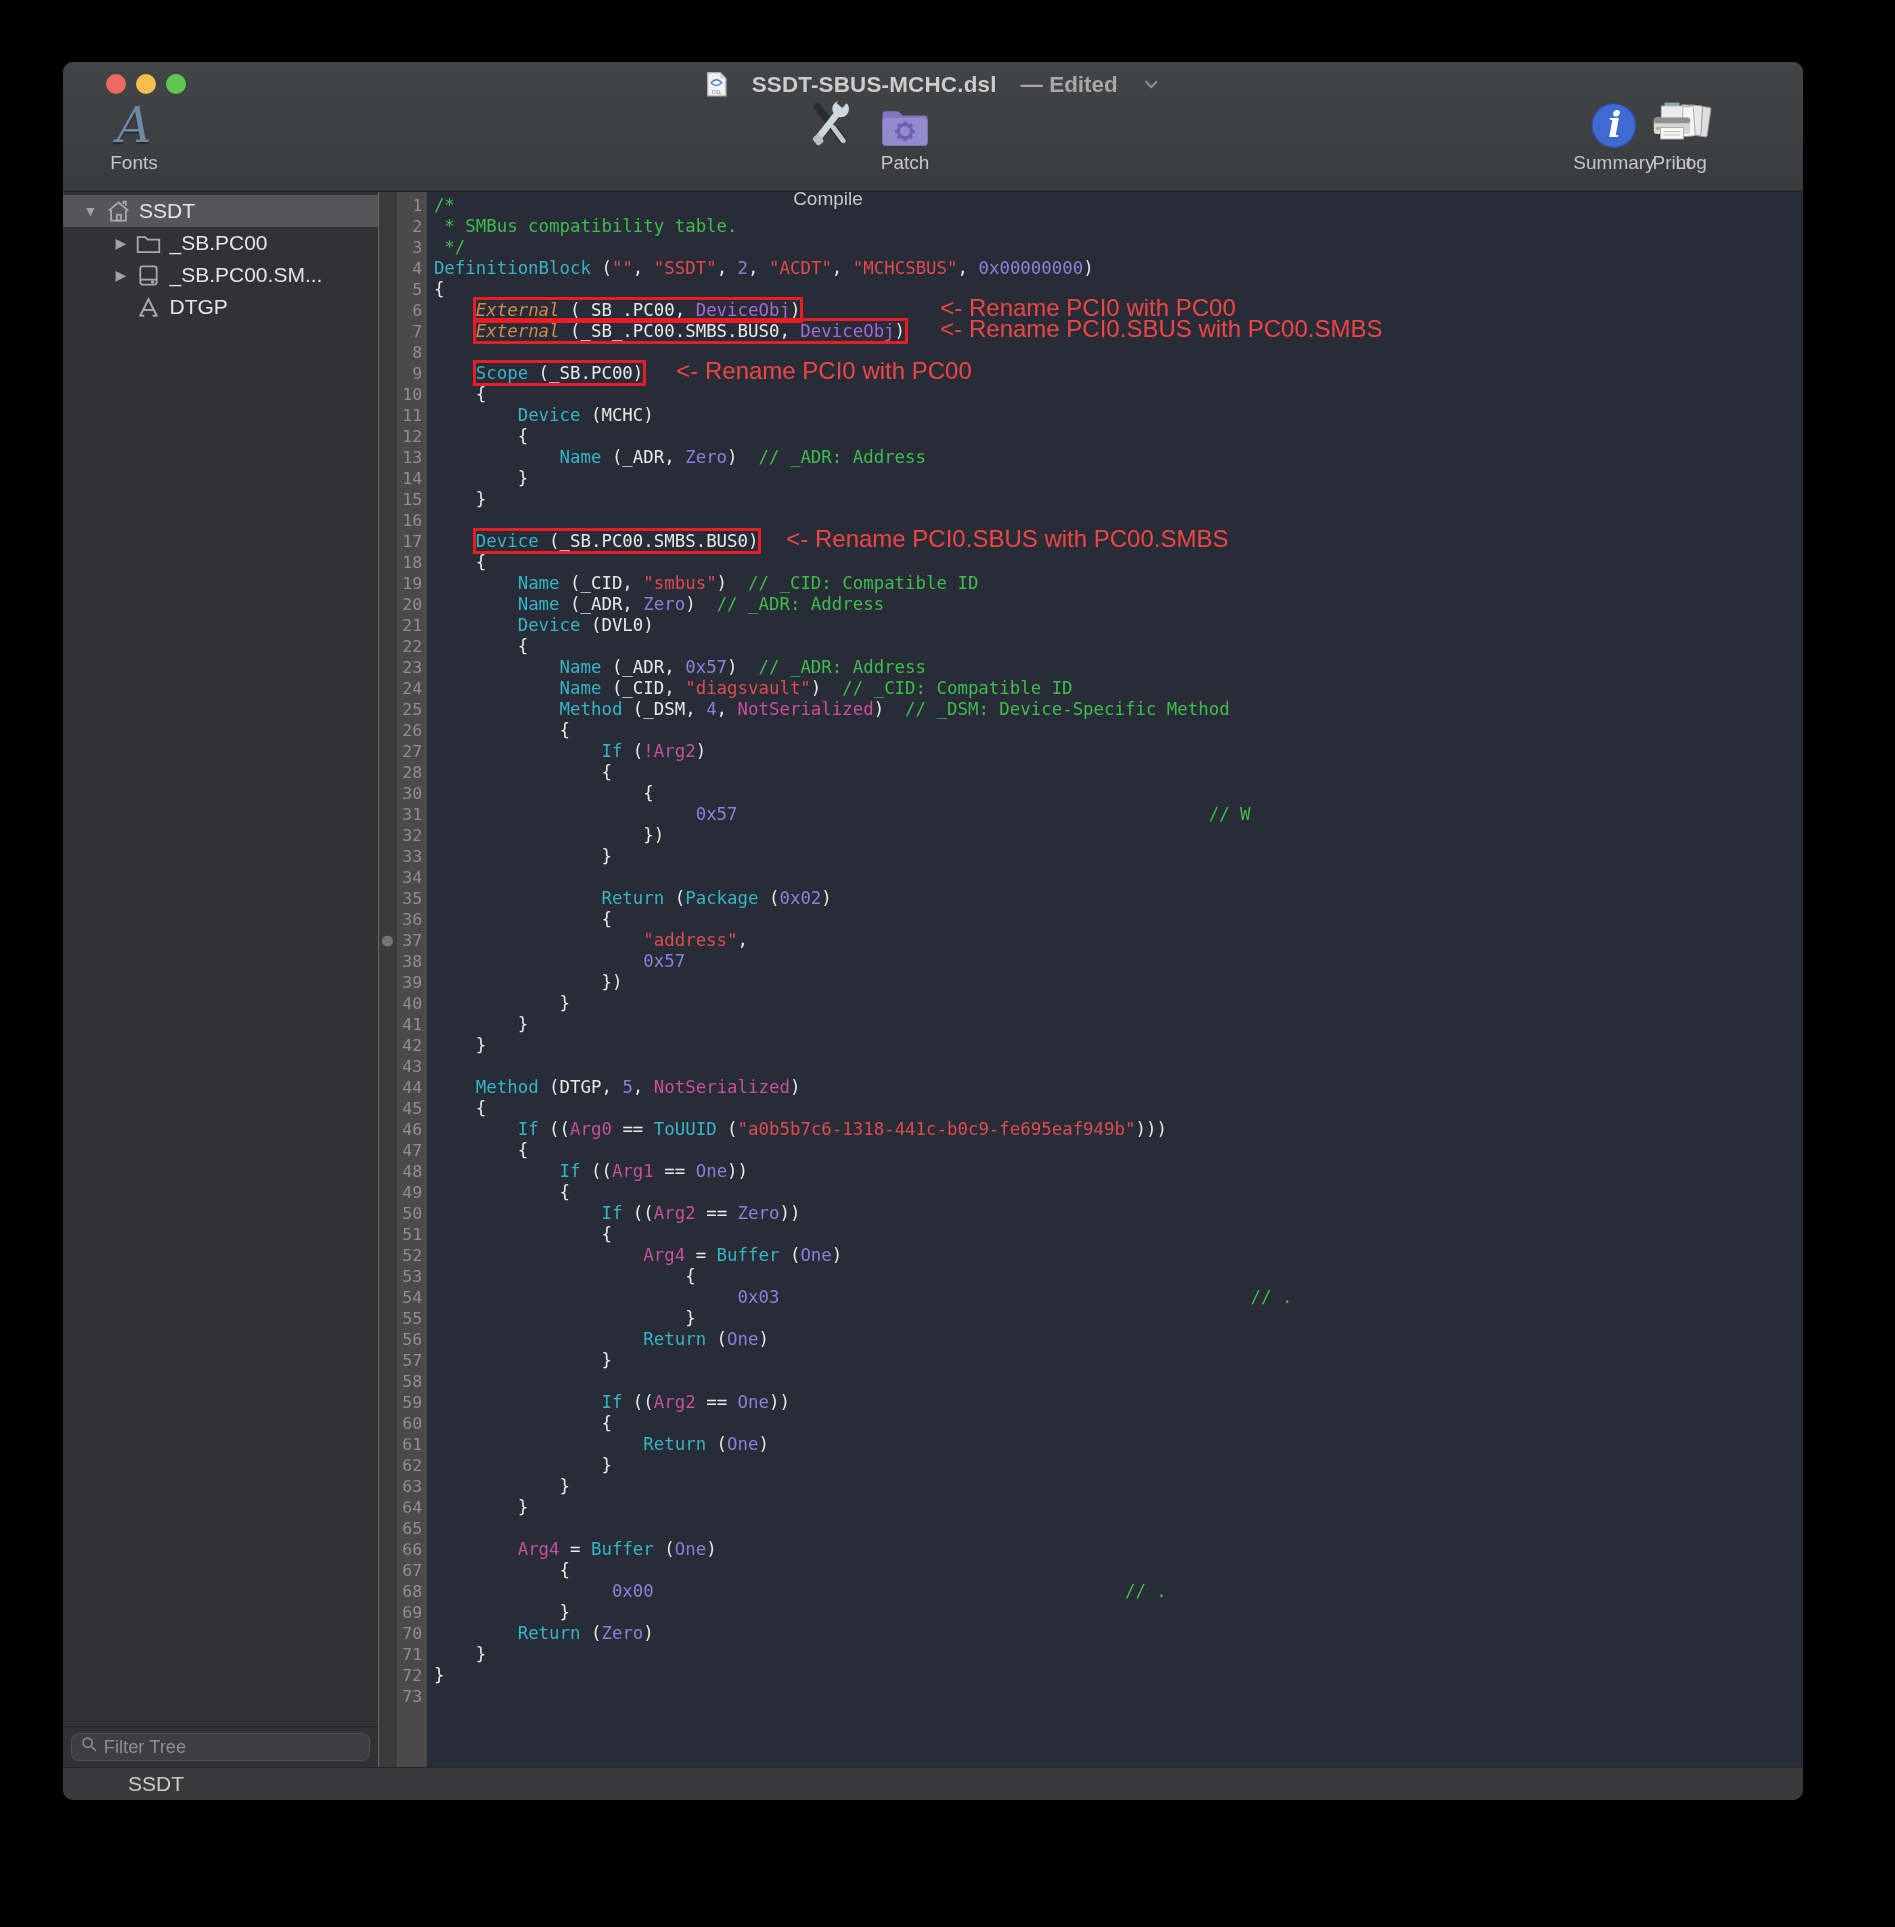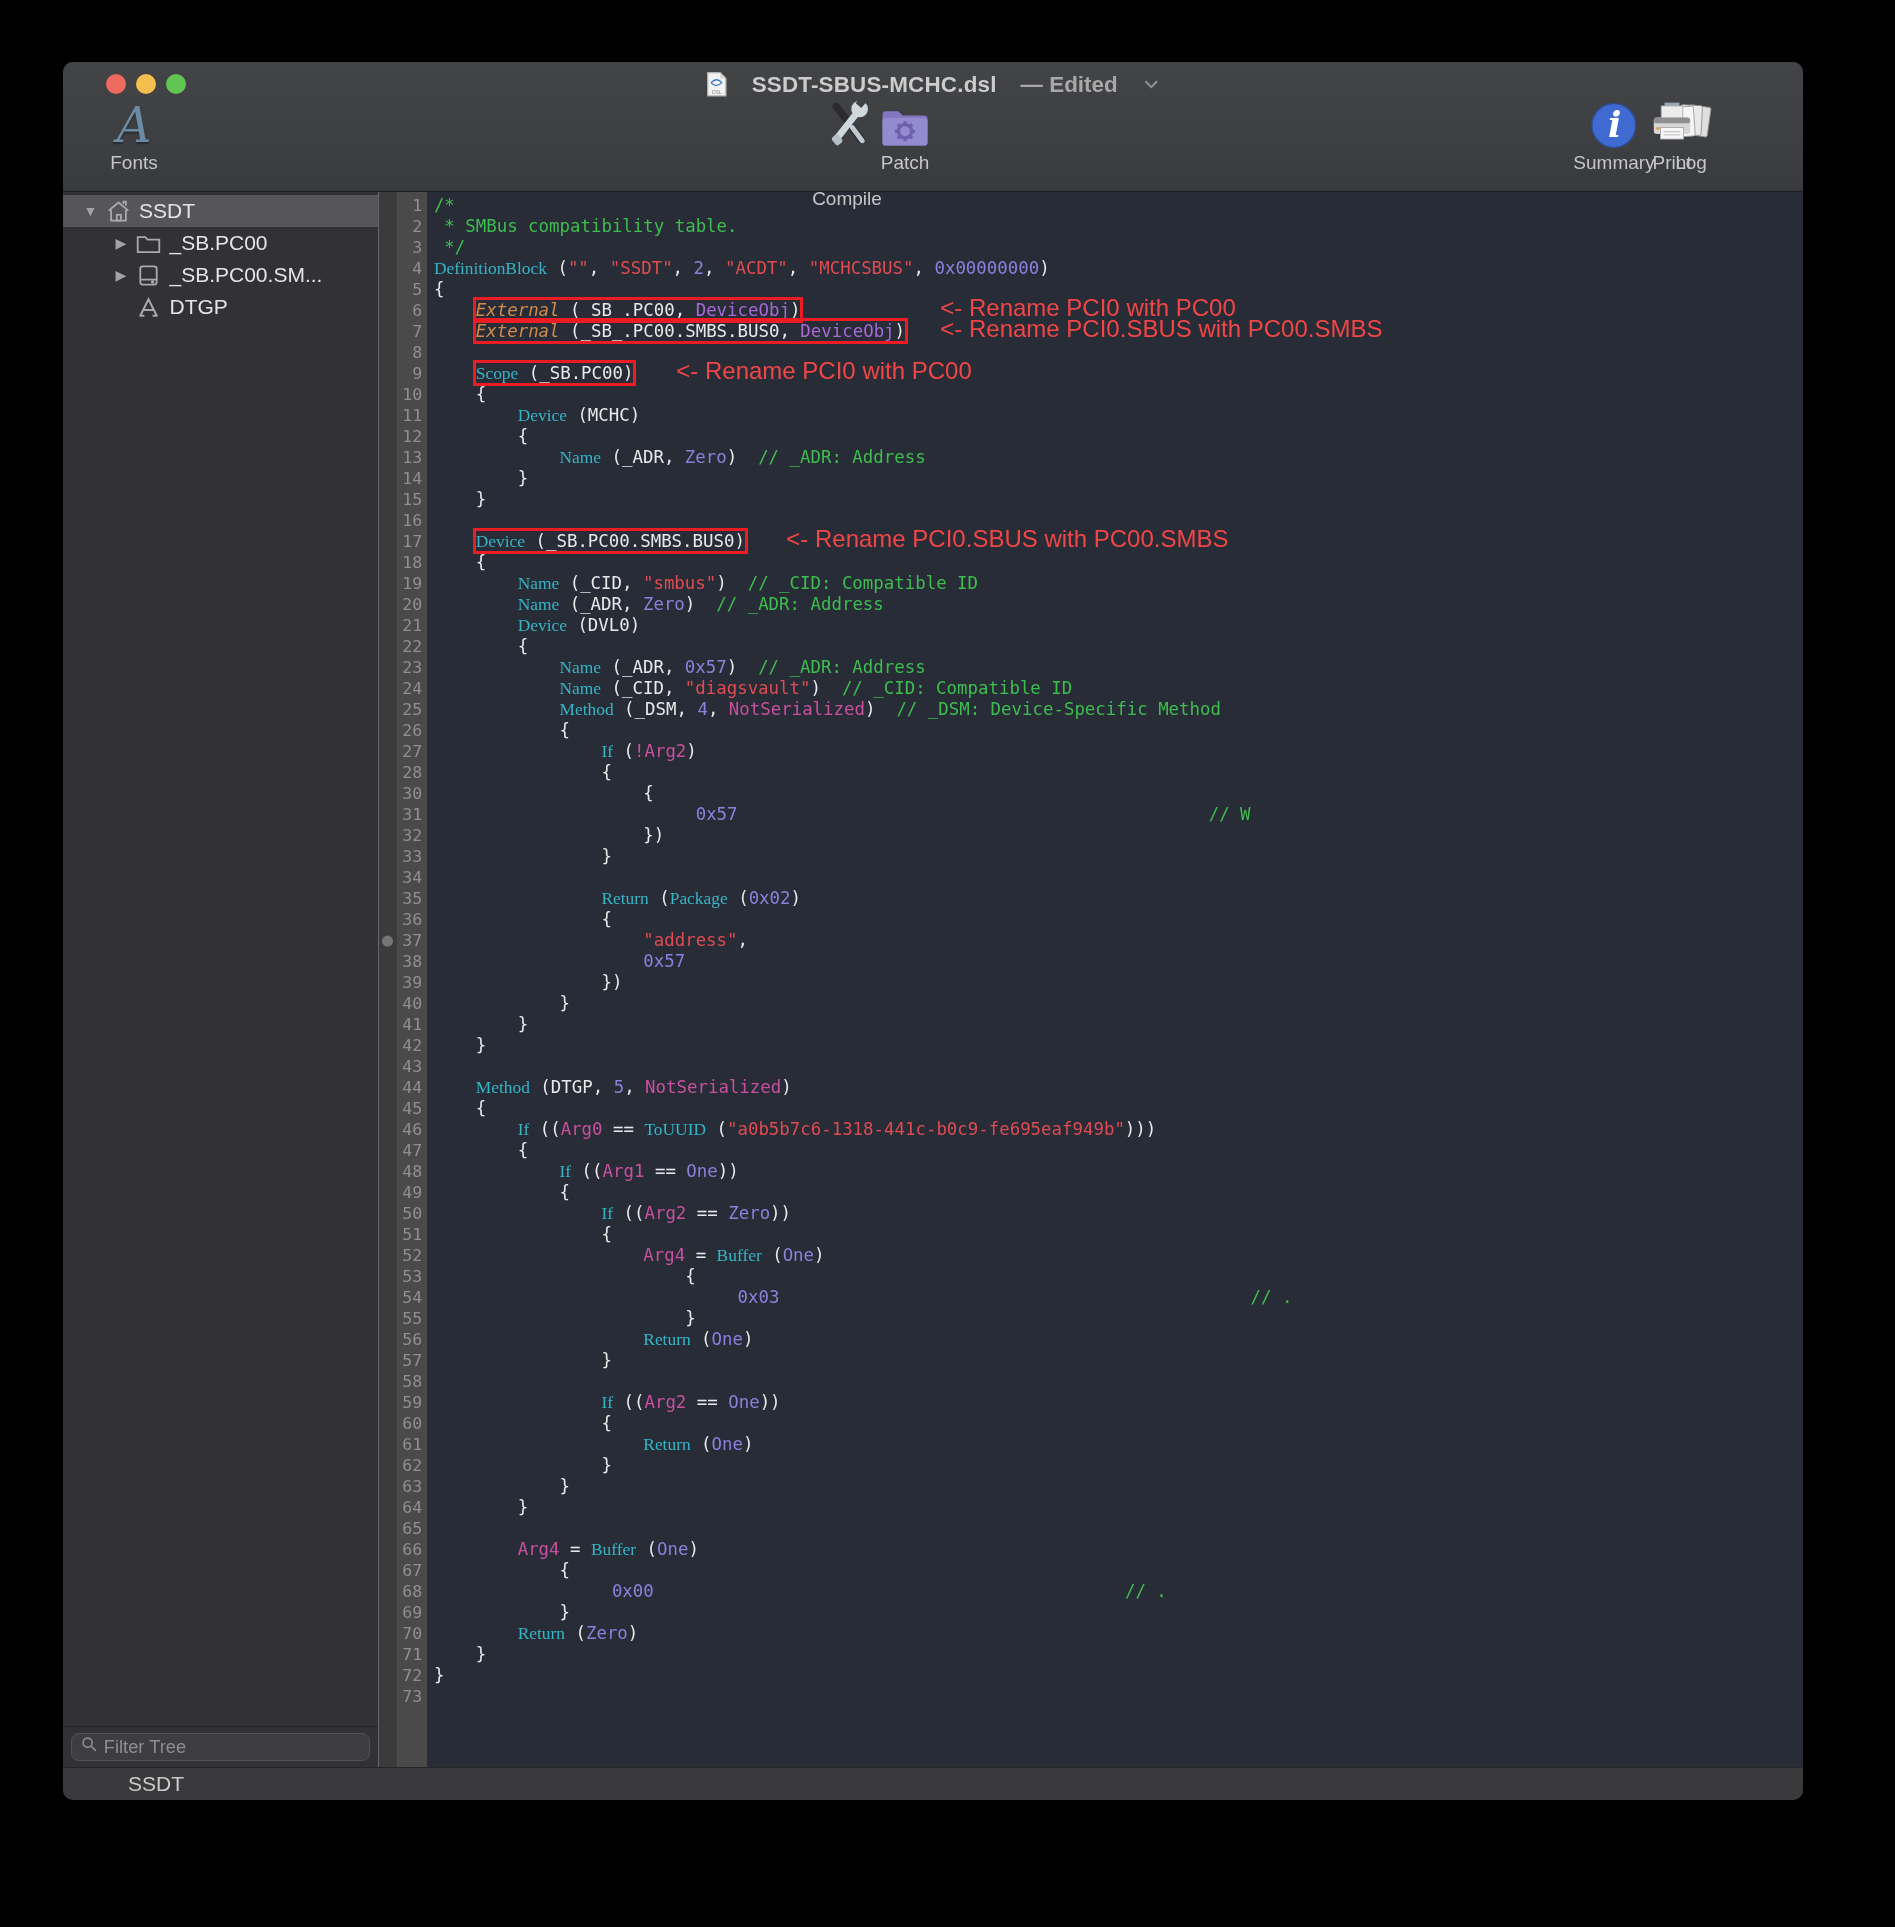--- a/index.html
+++ b/index.html
@@ -56,21 +56,21 @@
             font-family:"DejaVu Sans Mono",monospace; }
   .line { display:flex; height:21px; line-height:21px; font-size:17.4px; }
   .gut-mark { flex:none; width:18.3px; position:relative; }
   .gut-mark .dot { position:absolute; left:3.3px; top:50%; transform:translateY(-50%);
                    width:10.8px; height:10.8px; border-radius:50%; background:#757575; }
   .gut-num { flex:none; width:30px; text-align:right; padding-right:5px;
              color:#8f8f8f; font-size:16.6px; }
   .codetext { flex:1; white-space:pre; padding-left:6.6px; position:relative; min-width:0; }
 
   .tk-c { color:#3ebd4f; }            
-  .tk-k { color:#35b5c5;font-family:Liberation Serif, serif; }            
+  .tk-k { color:#35b5c5; }            
   .tk-s { color:#e04b52; }            
   .tk-n { color:#8d80dc; }            
   .tk-a { color:#c9509e; }            
   .tk-o { color:#d28a4a;font-style:italic; }            
   .tk-m { color:#a869d6; }            
   .tk-p { color:#e8e8ea; }            
 
   .redbox { outline:3.3px solid #ec1c25; outline-offset:0.8px; }
   .annot { position:absolute; top:-3.3px; font-family:"Liberation Sans",sans-serif;
            font-size:24px; color:#f24646; white-space:nowrap; }
@@ -110,21 +110,21 @@
       </span>
     </div>
 
     <div class="tb-item" style="left:71px;">
       <span class="tb-icon">
           <span class="fonts-a">A</span>
         </span>
       <span class="tb-label">Fonts</span>
     </div>
 
-    <div class="tb-item" style="left:784px;gap:39px;">
+    <div class="tb-item" style="left:765px;gap:39px;">
       <span class="tb-icon">
         <svg width="50" height="50" viewBox="0 0 60 60">
           <line x1="17" y1="9" x2="47" y2="49" stroke="#2b2b2d" stroke-width="9" stroke-linecap="round"></line>
           <line x1="36" y1="34" x2="48" y2="50" stroke="#bfc9cf" stroke-width="6" stroke-linecap="round"></line>
           <circle cx="45" cy="12" r="10" fill="#cfd8de"></circle>
           <rect x="42" y="0" width="9" height="9" fill="#3f4144" transform="rotate(42 46.5 4.5)"></rect>
           <line x1="43" y1="15" x2="18" y2="47" stroke="#cfd8de" stroke-width="8" stroke-linecap="round"></line>
           <rect x="12" y="44" width="12" height="10" rx="3" fill="#b5bfc6" transform="rotate(52 18 49)"></rect>
         </svg>
       </span>

